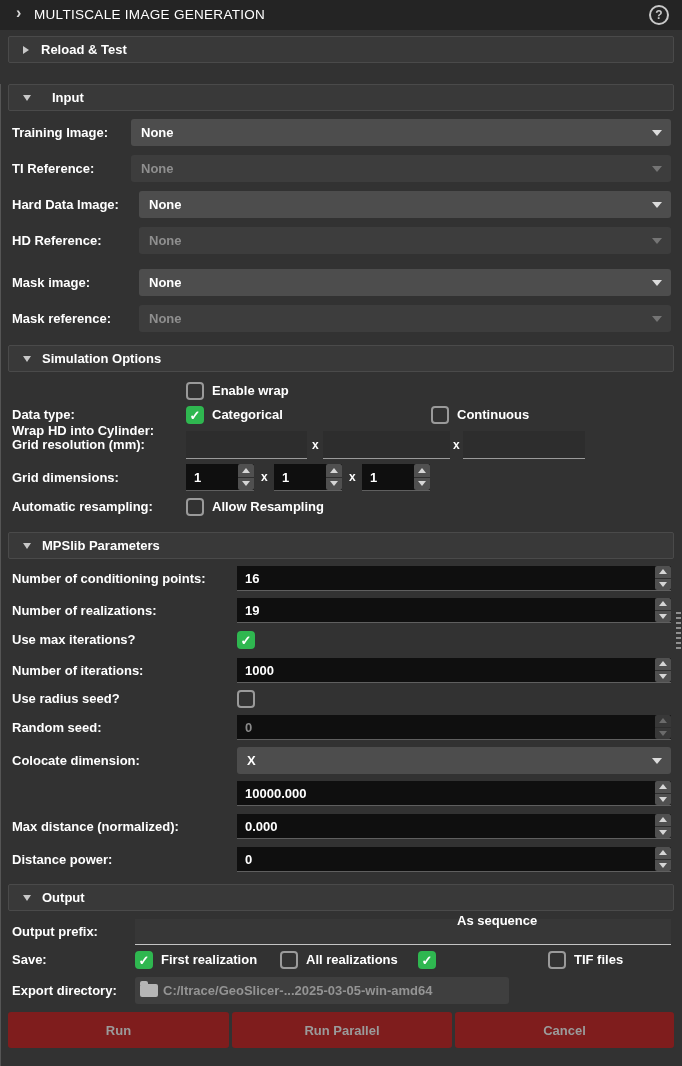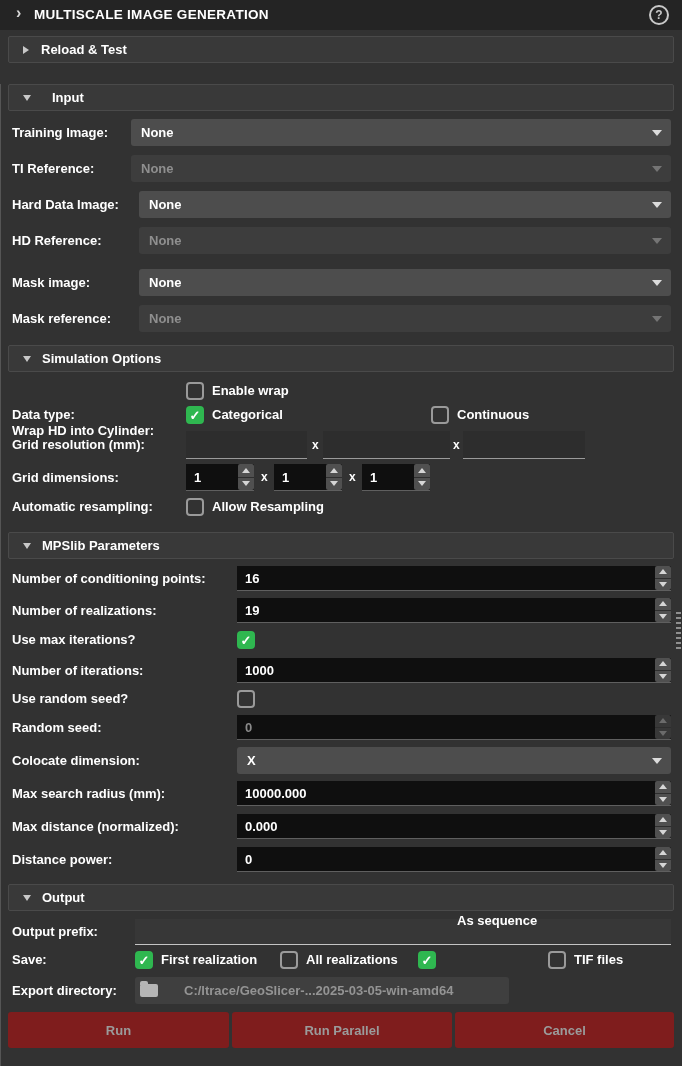--- a/index.html
+++ b/index.html
@@ -3,21 +3,21 @@
 <meta charset="utf-8">
 <style>
   * { margin:0; padding:0; box-sizing:border-box; }
   html,body { background:#323232; }
   body { font-family:"Liberation Sans", sans-serif; }
   #app { position:relative; width:682px; height:1066px; background:#323232; overflow:hidden; }
 
   
   .titlebar { position:absolute; left:0; top:0; width:682px; height:30px; background:#242424; }
   .title-chevron { position:absolute; left:16px; top:4px; color:#d8d8d8; font-size:16px; font-weight:bold; }
-  .title-text { position:absolute; left:34px; top:0; line-height:30px; color:#ffffff; font-weight:bold; font-size:13.5px; letter-spacing:0.3px; }
+  .title-text { position:absolute; left:34px; top:0; line-height:30px; color:#ffffff; font-weight:normal; font-size:13.5px; letter-spacing:0.3px; }
   .help-btn { position:absolute; right:13px; top:5px; width:20px; height:20px; border:2px solid #c9c9c9; border-radius:50%; color:#c9c9c9; font-size:12px; font-weight:bold; display:flex; align-items:center; justify-content:center; }
 
   
   .sect { position:absolute; left:8px; width:666px; height:27px; background:#393939; border:1px solid #4a4a4a; border-radius:2px; display:flex; align-items:center; padding-left:14px; color:#ffffff; font-weight:bold; font-size:13px; }
   .tri-right { width:0; height:0; border-top:4px solid transparent; border-bottom:4px solid transparent; border-left:6px solid #c8c8c8; margin-right:12px; }
   .tri-down { width:0; height:0; border-left:4px solid transparent; border-right:4px solid transparent; border-top:6px solid #c8c8c8; margin-right:11px; }
 
   .lbl { position:absolute; left:12px; color:#ffffff; font-weight:bold; font-size:13px; white-space:nowrap; }
   .sep { position:absolute; color:#ffffff; font-weight:bold; font-size:12px; }
 
@@ -42,21 +42,21 @@
   
   .ledit { position:absolute; background:#2d2d2d; border-bottom:1px solid #9a9a9a; }
   .ledit.bright { background:#373737; border-bottom:1px solid #c4c4c4; }
 
   
   .cb { position:absolute; width:18px; height:18px; border:2px solid #9a9a9a; border-radius:4px; background:transparent; }
   .cb.checked { border-color:#2fb750; background:#2fb750; color:#ffffff; display:flex; align-items:center; justify-content:center; font-size:13px; font-weight:bold; }
   .cblabel { position:absolute; color:#ffffff; font-weight:bold; font-size:13px; white-space:nowrap; }
 
   
-  .dirbtn { position:absolute; height:27px; background:#3f3f3f; border-radius:3px; display:flex; align-items:center; padding-left:5px; color:#949494; font-weight:bold; font-size:13px; white-space:nowrap; overflow:hidden;gap:21px; }
+  .dirbtn { position:absolute; height:27px; background:#3f3f3f; border-radius:3px; display:flex; align-items:center; padding-left:5px; color:#949494; font-weight:bold; font-size:13px; white-space:nowrap; overflow:hidden; }
   .folder { position:relative; width:18px; height:13px; background:#b5b5b5; border-radius:2px; margin-right:5px; flex:none; }
   .folder:before { content:""; position:absolute; left:0; top:-3px; width:8px; height:4px; background:#b5b5b5; border-radius:2px 2px 0 0; }
 
   
   .btn { position:absolute; height:36px; background:#7f1d1d; border-radius:3px; color:#9b9b9b; font-weight:bold; font-size:13px; display:flex; align-items:center; justify-content:center; }
 
   .grip { position:absolute; left:676px; top:612px; width:5px; height:38px; background:repeating-linear-gradient(to bottom, #8f8f8f 0 2px, transparent 2px 5px); }
   .edge { position:absolute; left:0; top:84px; width:1px; height:982px; background:#555555; }
 </style>
 </head>
@@ -223,21 +223,21 @@
     <span class="btns">
         <span class="sb">
           <span class="tri-up-s"></span>
         </span>
         <span class="sb">
           <span class="tri-dn-s"></span>
         </span>
       </span>
   </div>
 
-  <div class="lbl" style="top:689px; line-height:20px;">Use random seed?</div>
+  <div class="lbl" style="top:689px; line-height:20px;">Use radius seed?</div>
   <span class="cb" style="left:237px; top:690px;"></span>
 
   <div class="lbl" style="top:715px; line-height:25px;">Random seed:</div>
   <div class="spin disabled" style="left:237px; top:715px; width:434px; height:25px;">
     <span>0</span>
     <span class="btns">
         <span class="sb">
           <span class="tri-up-s"></span>
         </span>
         <span class="sb">
@@ -245,21 +245,20 @@
         </span>
       </span>
   </div>
 
   <div class="lbl" style="top:747px; line-height:27px;">Colocate dimension:</div>
   <div class="combo" style="left:237px; top:747px; width:434px;">
     <span>X</span>
     <span class="arr"></span>
   </div>
 
-  <div class="lbl" style="top:781px; line-height:25px;">Max search radius (mm):</div>
   <div class="spin" style="left:237px; top:781px; width:434px; height:25px;">
     <span>10000.000</span>
     <span class="btns">
         <span class="sb">
           <span class="tri-up-s"></span>
         </span>
         <span class="sb">
           <span class="tri-dn-s"></span>
         </span>
       </span>

